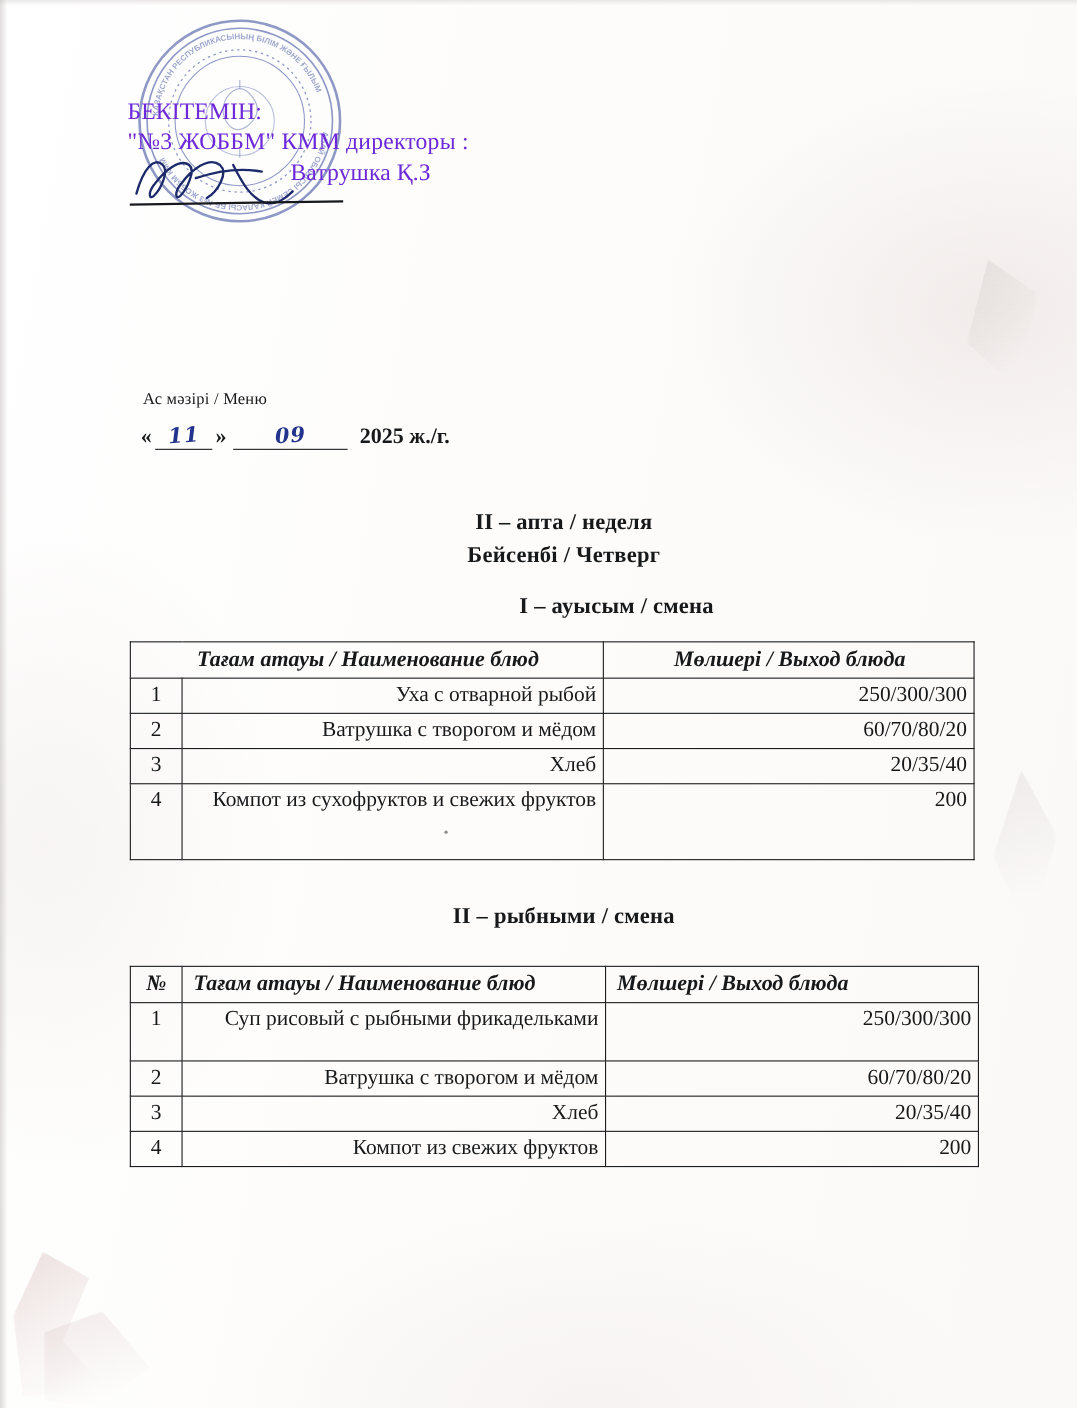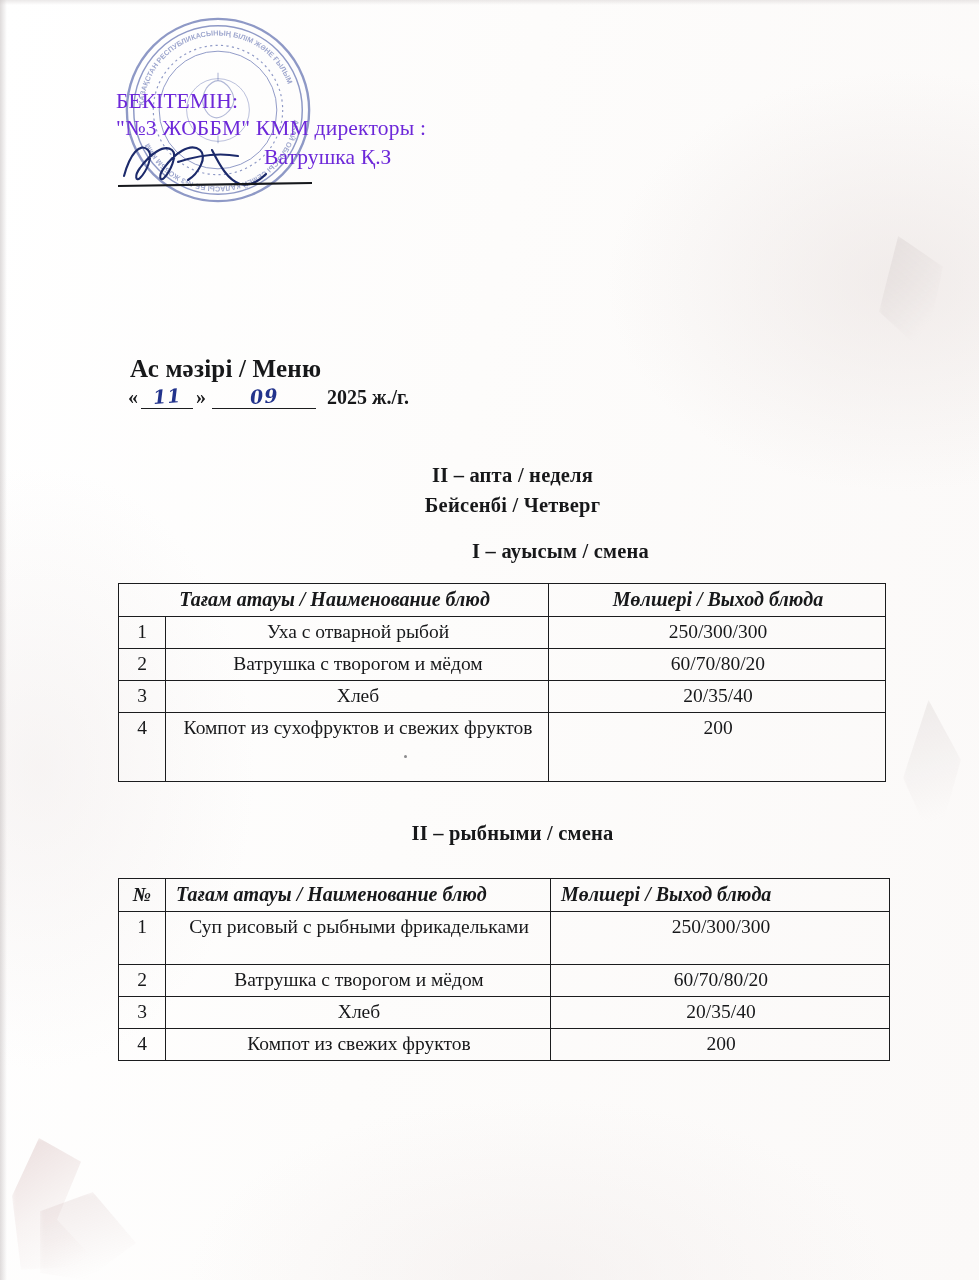--- a/index.html
+++ b/index.html
@@ -114,22 +114,22 @@
     left: 116px; top: 132px;
     width: 220px; height: 60px;
     z-index: 6;
     pointer-events: none;
   }
 
   
   .menu-title {
     position: absolute;
     left: 130px; top: 355px;
-    font-size: 25px;
-    font-weight: bold;
+    font-size: 15px;
+    font-weight: normal;
     letter-spacing: 0.2px;
   }
   .date-line {
     position: absolute;
     left: 128px; top: 386px;
     font-size: 20px;
     font-weight: bold;
     display: flex;
     align-items: baseline;
     white-space: nowrap;
@@ -177,21 +177,21 @@
     border-collapse: collapse;
     table-layout: fixed;
     background: transparent;
   }
   .tbl td, .tbl th {
     border: 1.7px solid #1b1c1e;
     padding: 2px 6px 4px 8px;
     font-size: 19.5px;
     line-height: 25px;
     vertical-align: top;
-    text-align: center;
+    text-align: right;
     font-weight: normal;
     color: #17181a;
   }
   .tbl th {
     font-weight: bold;
     font-size: 20px;
     text-align: center;
     vertical-align: top;
     padding-top: 3px;
     font-style: italic;

